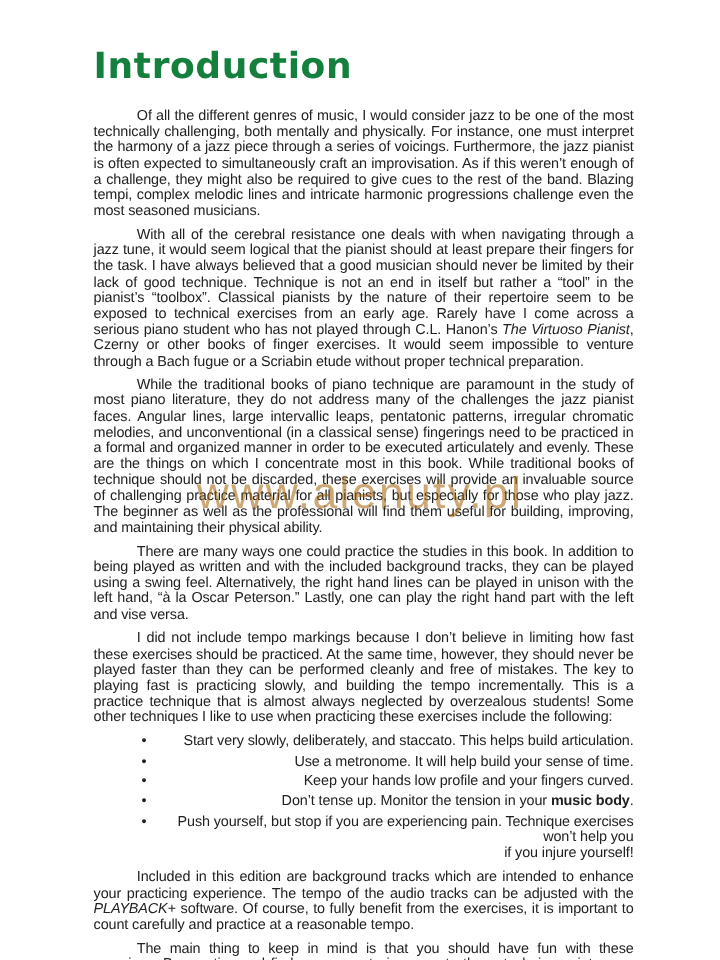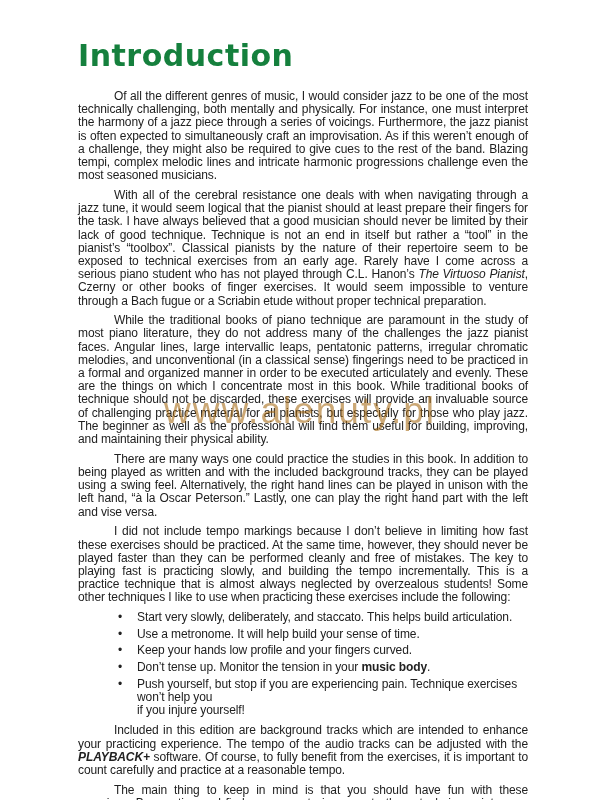--- a/index.html
+++ b/index.html
@@ -35,31 +35,31 @@
     text-indent: 36px;
   }
   .body-copy ul {
     list-style: none;
     margin: 2px 0 7px 0;
     padding: 0 0 0 59px;
   }
   .body-copy li {
     position: relative;
     margin: 3.5px 0;
-    text-align: left;
+    text-align: right;
   }
   .body-copy li::before {
     content: "\2022";
     position: absolute;
     left: -19px;
     top: 0;
   }
   span.i  { font-style: italic; }
   span.b  { font-weight: bold; }
-  span.bi { font-weight: bold; font-style: italic; margin-top: 40px; }
+  span.bi { font-weight: normal; font-style: italic; margin-top: 40px; }
   .closing { margin-top: 15px; font-size: 9.8px; line-height: 14px; color: #1e1e1e; }
   .closing .salutation { font-weight: bold; }
   .watermark {
     position: absolute;
     left: 50%; top: 390px;
     transform: translateX(-50%);
     font-family: "Liberation Sans", sans-serif;
     font-size: 37px;
     letter-spacing: 2px;
     color: #a16207;

